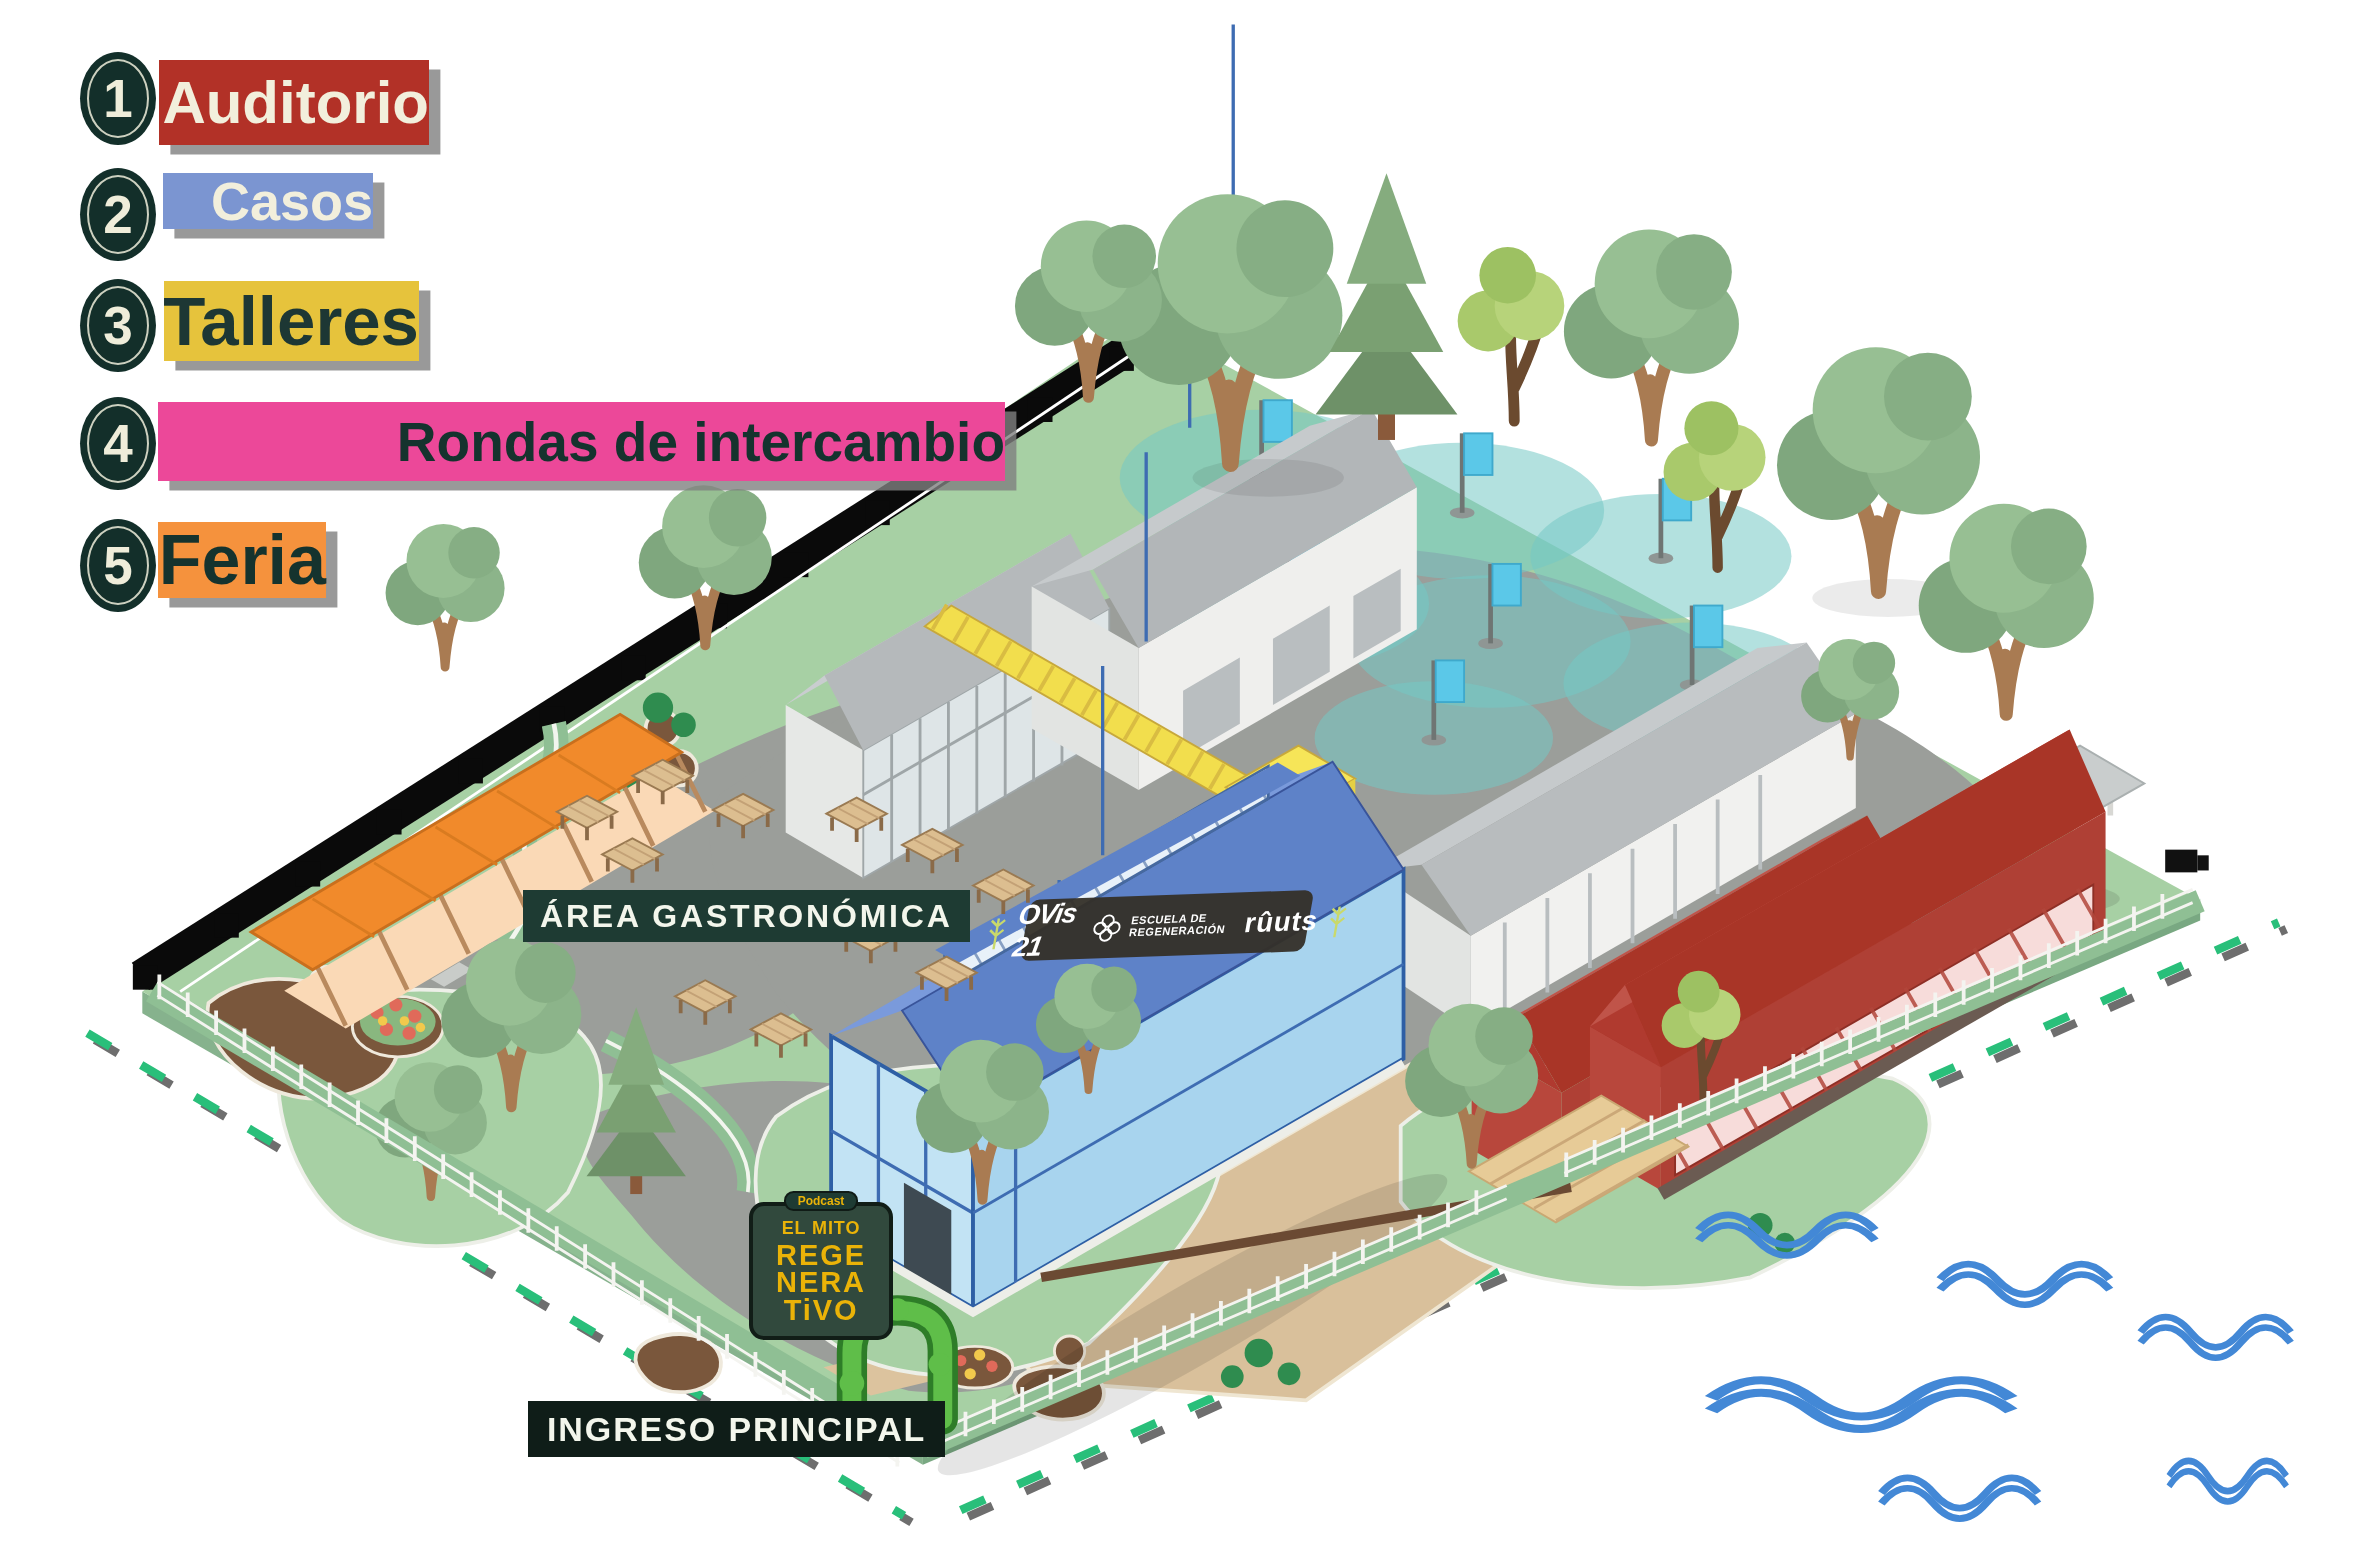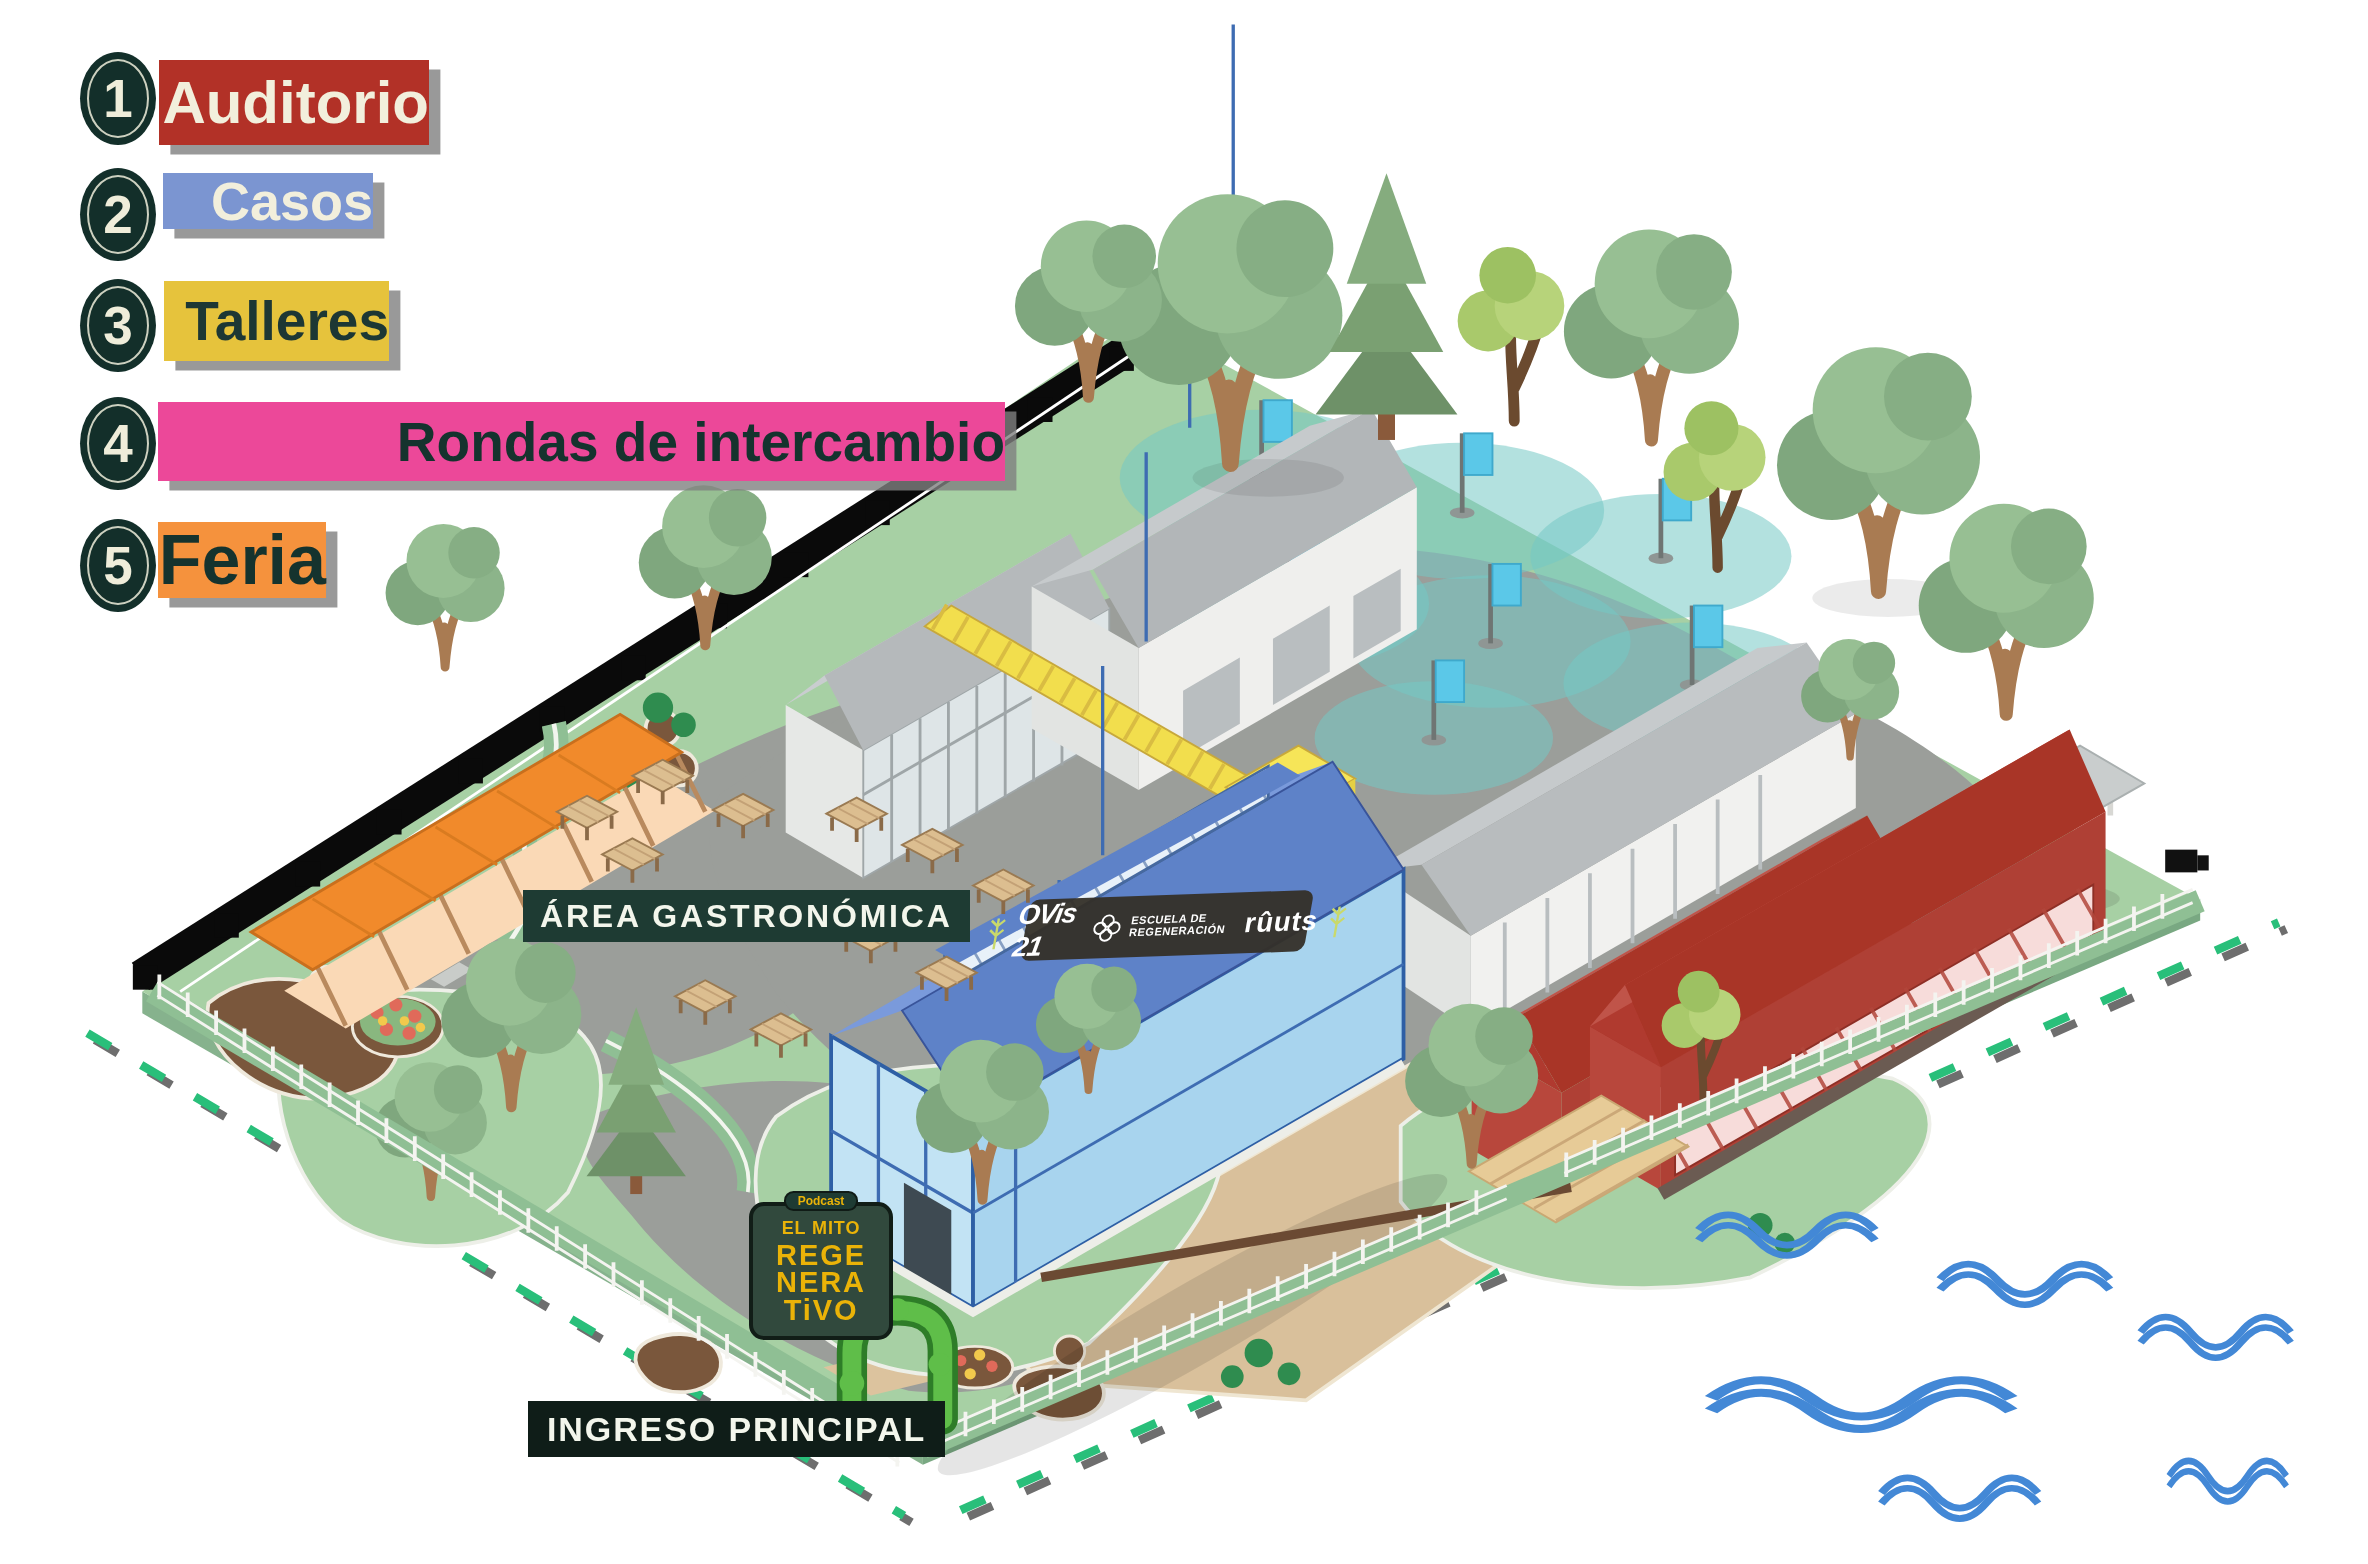--- a/index.html
+++ b/index.html
@@ -10,21 +10,21 @@
   
   .legend{position:absolute;left:0;top:0;width:1041px;height:625px;}
   .badge{position:absolute;width:76px;height:93px;border-radius:50%;background:#132F2A;
          color:#EFEDDA;display:flex;align-items:center;justify-content:center;
          font-weight:700;font-size:53px;}
   .badge::before{content:"";position:absolute;inset:6.6px;border:2.8px solid #EFEDDA;border-radius:50%;opacity:.85;}
   .chip{position:absolute;display:flex;align-items:center;justify-content:flex-end;
         font-weight:700;box-shadow:11.4px 9.5px 0 rgba(128,128,128,.8);}
   .chip-1{left:159px;top:60px;width:270px;height:85px;font-size:60px;}
   .chip-2{left:163px;top:173px;width:210px;height:56px;font-size:54px;}
-  .chip-3{left:164px;top:281px;width:225px;height:80px;font-size:55px;}
+  .chip-3{left:164px;top:281px;width:255px;height:80px;font-size:69px;}
   .chip-4{left:158px;top:402px;width:847px;height:79px;font-size:55px;}
   .chip-5{left:158px;top:522px;width:168px;height:76px;font-size:70px;}
   .b1{left:80px;top:52px;} .b2{left:80px;top:168px;} .b3{left:80px;top:279px;}
   .b4{left:80px;top:397px;} .b5{left:80px;top:519px;}
 
   
   .map-label{position:absolute;color:#F3F6EC;font-weight:700;letter-spacing:2.8px;white-space:nowrap;}
   .lbl-gastro{left:523px;top:890px;background:#1E3B33;font-size:32px;padding:7.6px 17px;}
   .lbl-ingreso{left:528px;top:1401px;background:#0F1D18;font-size:34px;padding:8.5px 19px;letter-spacing:1.9px;}
   .lbl-lago{left:1694px;top:1261px;color:#1B3A34;font-size:91px;font-weight:800;

